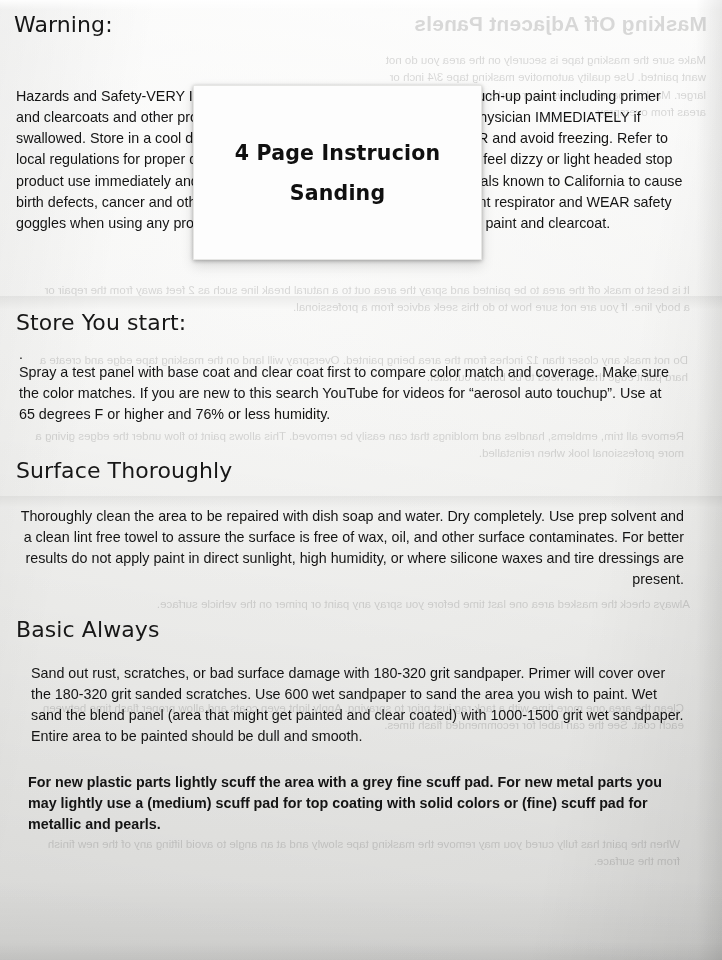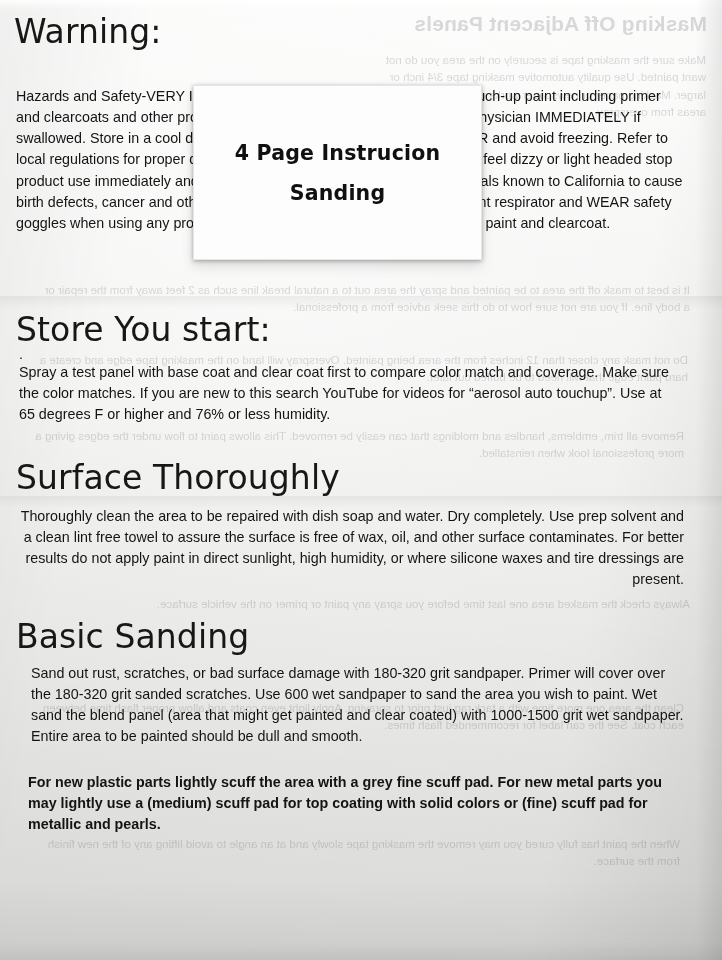--- a/index.html
+++ b/index.html
@@ -48,21 +48,21 @@
   .content {
     position: absolute;
     left: 0; top: 0;
     width: 722px;
   }
 
   h1.head {
     font-family: "DejaVu Sans", sans-serif;
     font-weight: 400;
     margin: 0;
-    font-size: 33px;
+    font-size: 22px;
     letter-spacing: .1px;
     color: #171717;
   }
   p.body {
     margin: 0;
     font-size: 14.3px;
     line-height: 1.48;
     color: #141414;
   }
 
@@ -154,21 +154,21 @@
   <h1 class="head" id="warning-head">Warning:</h1>
   <p class="body" id="warning-text">Hazards and Safety-VERY IMPORTANT read all warning labels on the touch-up paint including primer and clearcoats and other products. Keep out of reach of children. Call a physician IMMEDIATELY if swallowed. Store in a cool dry place below 120F. DO NOT STORE IN CAR and avoid freezing. Refer to local regulations for proper disposal. Use with adequate ventilation. If you feel dizzy or light headed stop product use immediately and call physician. This product contains chemicals known to California to cause birth defects, cancer and other reproductive harm. Use an automotive paint respirator and WEAR safety goggles when using any product to protect eyes. This includes the primer, paint and clearcoat.</p>
 
   <h1 class="head" id="before-head">Store You start:</h1>
   <div id="before-dot">.</div>
   <p class="body" id="before-text">Spray a test panel with base coat and clear coat first to compare color match and coverage. Make sure the color matches.  If you are new to this search YouTube for videos for “aerosol auto touchup”.  Use at 65 degrees F or higher and 76% or less humidity.</p>
 
   <h1 class="head" id="surface-head">Surface Thoroughly</h1>
   <p class="body" id="surface-text">Thoroughly clean the area to be repaired with dish soap and water.  Dry completely. Use prep solvent and a clean lint free towel to assure the surface is free of wax, oil, and other surface contaminates. For better results do not apply paint in direct sunlight, high humidity, or where silicone waxes and tire dressings are present.</p>
 
-  <h1 class="head" id="sanding-head">Basic Sanding</h1>
+  <h1 class="head" id="sanding-head">Basic Always</h1>
   <p class="body" id="sanding-text1">Sand out rust, scratches, or bad surface damage with 180-320 grit sandpaper. Primer will cover over the 180-320 grit sanded scratches. Use 600 wet sandpaper to sand the area you wish to paint. Wet sand the blend panel (area that might get painted and clear coated) with 1000-1500 grit wet sandpaper. Entire area to be painted should be dull and smooth.</p>
   <p class="body" id="sanding-text2">For new plastic parts lightly scuff the area with a grey fine scuff pad. For new metal parts you may lightly use a (medium) scuff pad for top coating with solid colors or (fine) scuff pad for metallic and pearls.</p>
 
 </div>
 
 <div class="fold" id="fold-1"></div>
 <div class="fold" id="fold-2"></div>
 <div class="fold" id="fold-3"></div>
 
 <div id="top-edge"></div>

